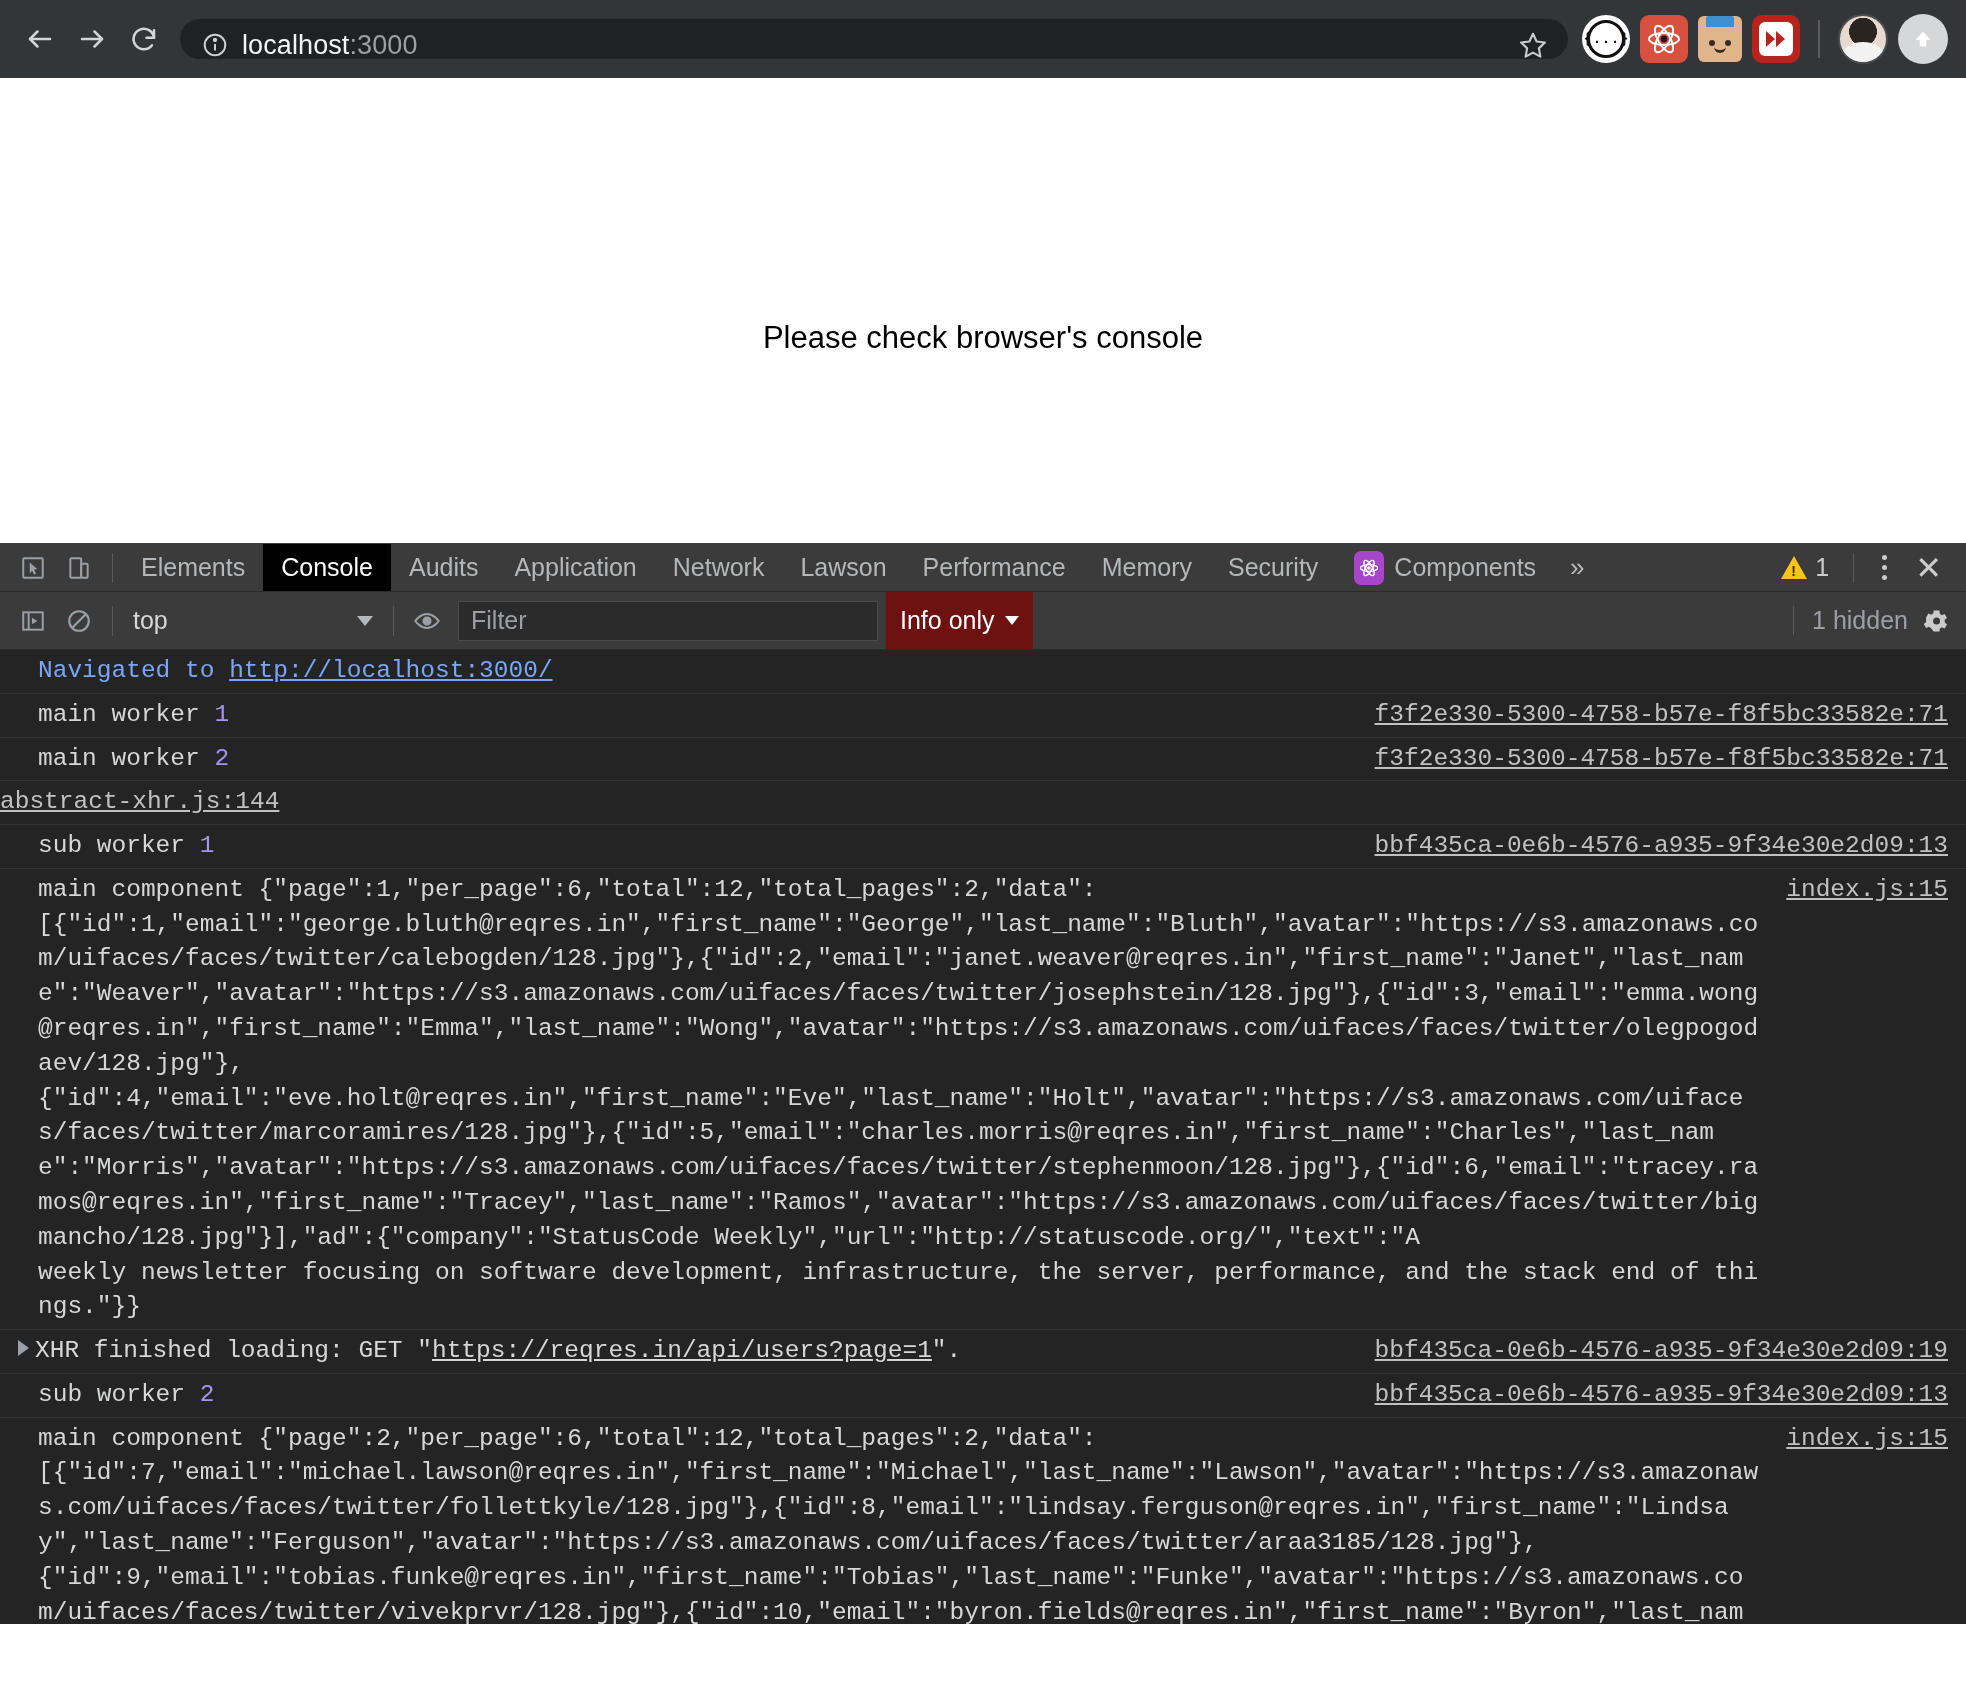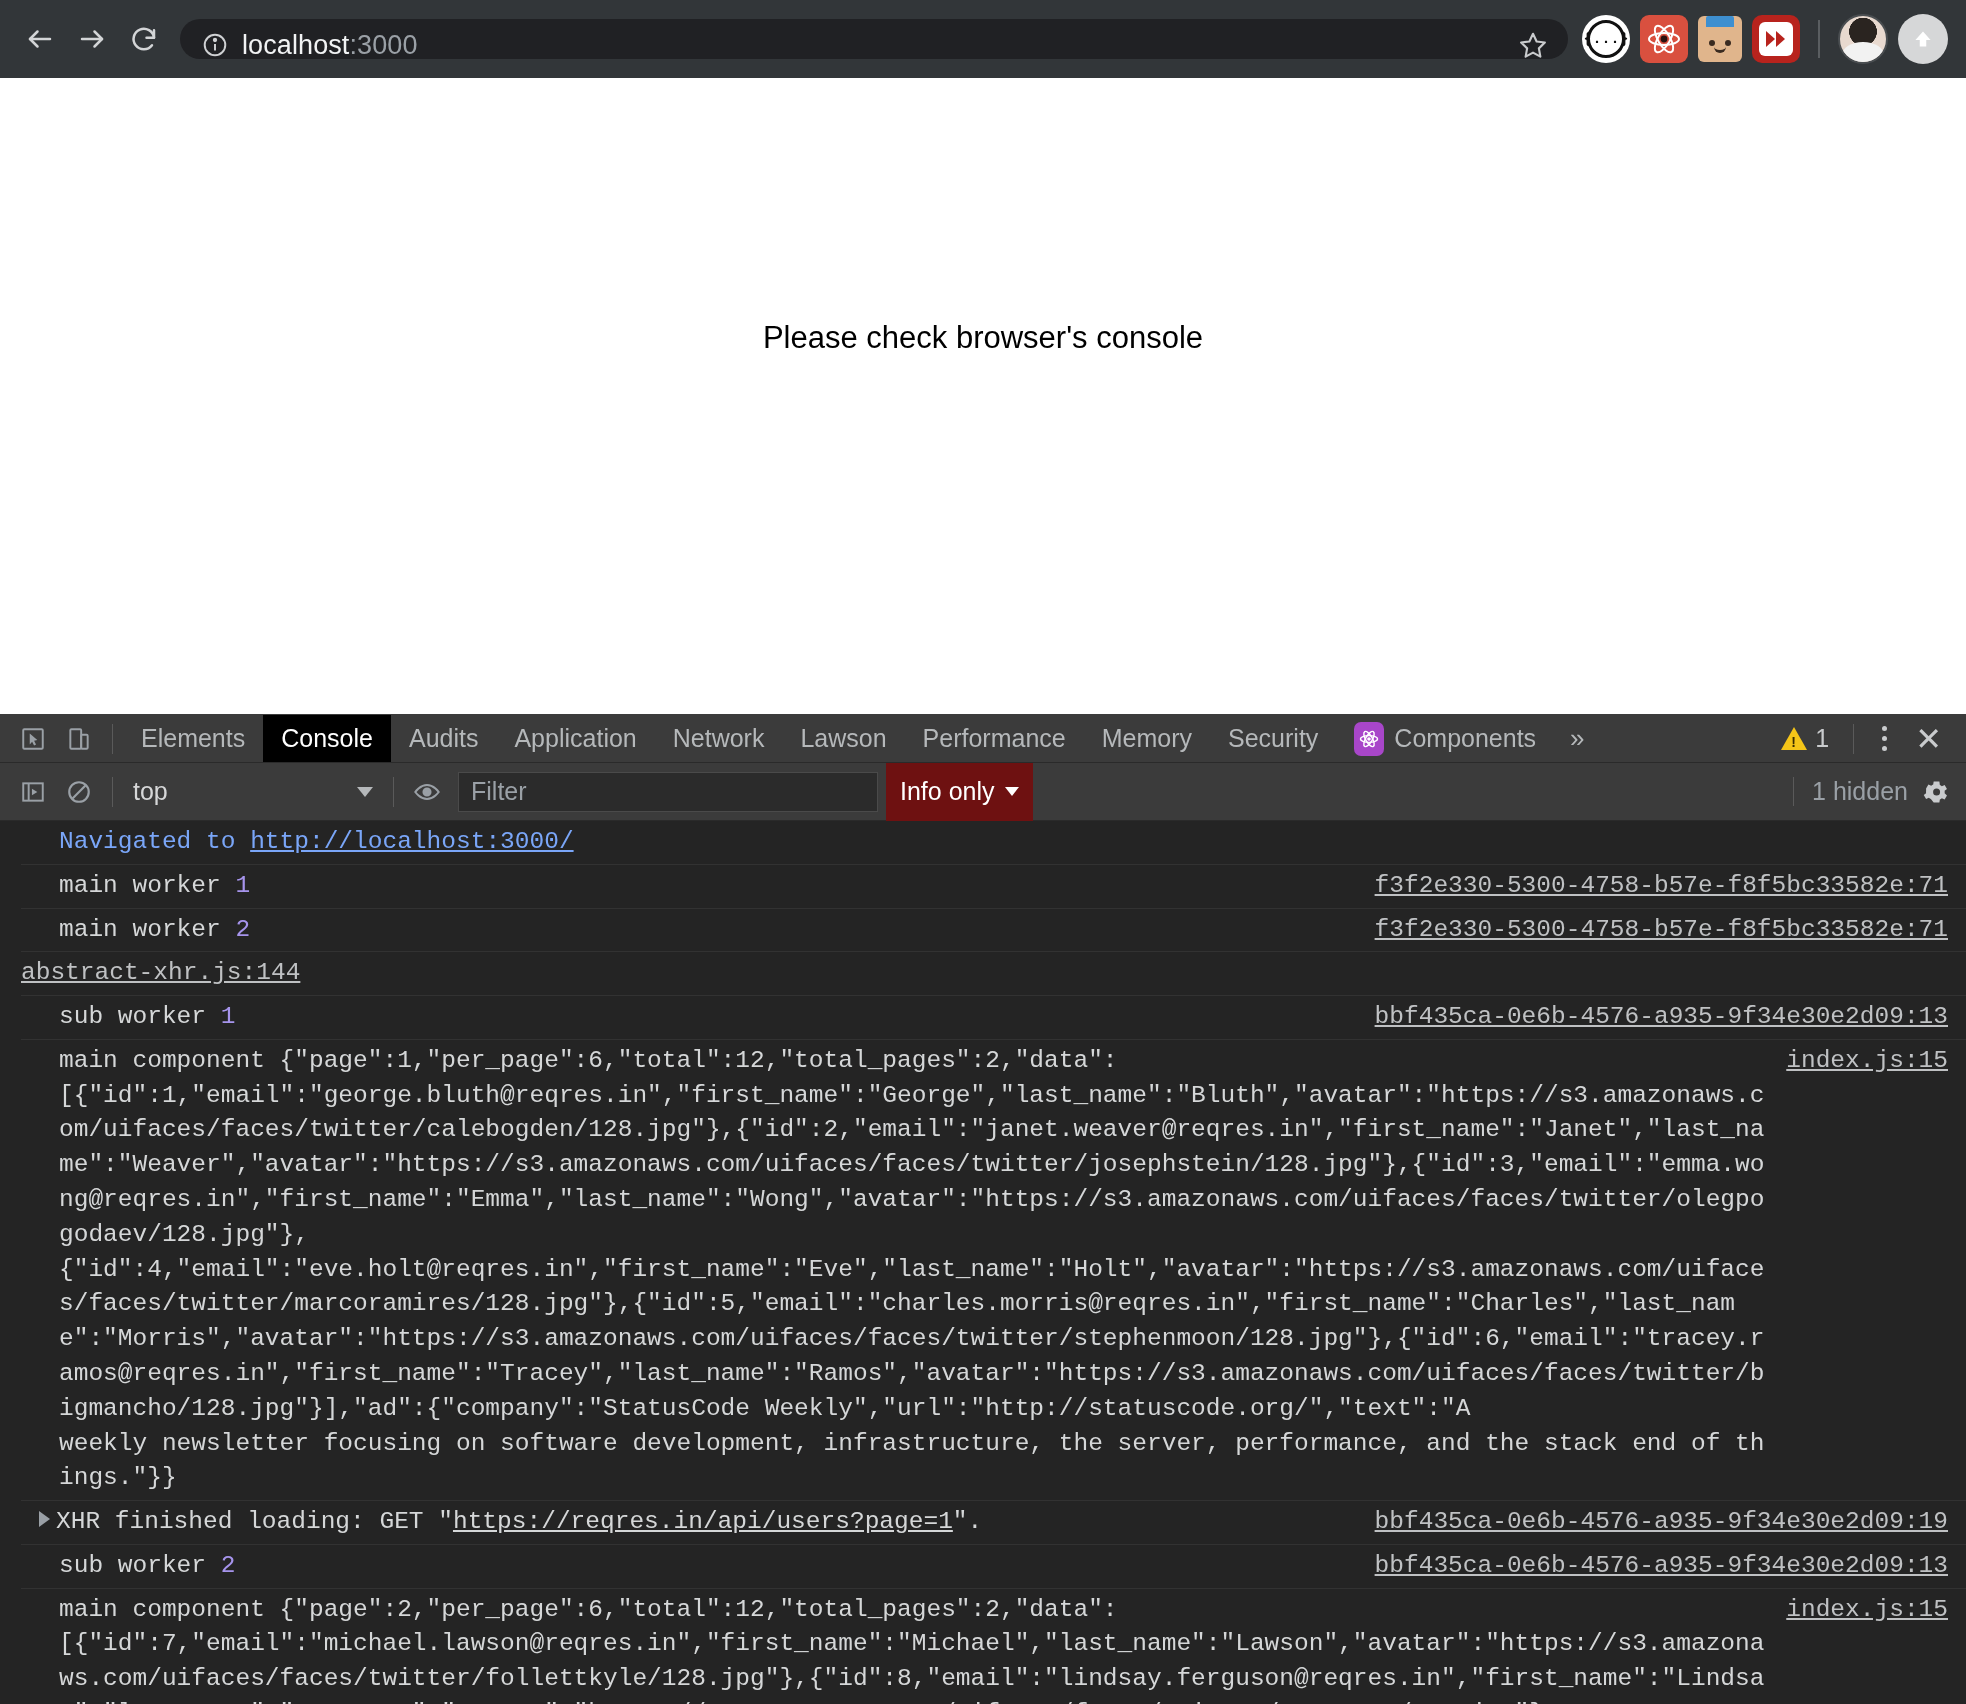--- a/index.html
+++ b/index.html
@@ -60,21 +60,21 @@
   }
   .avatar:after{content:"";position:absolute;left:50%;bottom:-6px;transform:translateX(-50%);
     width:42px;height:26px;background:#f2f2f2;border-radius:50% 50% 0 0;}
   .update-btn{
     width:50px;height:50px;border-radius:50%;background:#d6d7d8;flex:0 0 auto;
     display:flex;align-items:center;justify-content:center;
   }
 
   
   .page-viewport{
-    height:636px; background:#ffffff; position:relative;
+    height:465px; background:#ffffff; position:relative;
     display:flex; align-items:flex-start; justify-content:center;
   }
   .page-message{
     margin-top:242px; font-size:31px; color:#000; font-family:"Liberation Sans", sans-serif;
   }
 
   
   .devtools{
     height:1081px; background:#242424; display:flex; flex-direction:column;
     border-top:1px solid #3c3c3c;
@@ -127,21 +127,21 @@
     align-items:center; gap:10px; padding:0 14px; margin-left:8px;
   }
   .level-select .caret{ border-top-color:#ffffff; border-left-width:7px;border-right-width:7px;border-top-width:9px;}
   .hidden-chip{ margin-left:auto; color:#9aa0a6; font-size:25px; padding-right:14px;
     border-left:1px solid #5a5a5a; padding-left:18px;}
   .gear{ color:#c9cbcd; padding-right:16px; display:flex;align-items:center;}
 
   
   .console-body{
     flex:1 1 auto; overflow:hidden; background:#242424;
-    font-family:"Liberation Mono", monospace; font-size:24.5px; line-height:1.42;padding-left:21px;
+    font-family:"Liberation Mono", monospace; font-size:24.5px; line-height:1.42;
   }
   .log-row{
     border-bottom:1px solid #323232; padding:4px 0 4px 0;
     display:flex; align-items:flex-start; position:relative;
     color:#d5d7d8;
   }
   .log-main{ flex:1 1 auto; min-width:0; padding-left:38px; padding-right:14px; word-break:break-all; white-space:pre-wrap;}
   .log-main.has-tri{ padding-left:18px; }
   .tri{
     display:inline-block;width:0;height:0;border-top:8px solid transparent;

